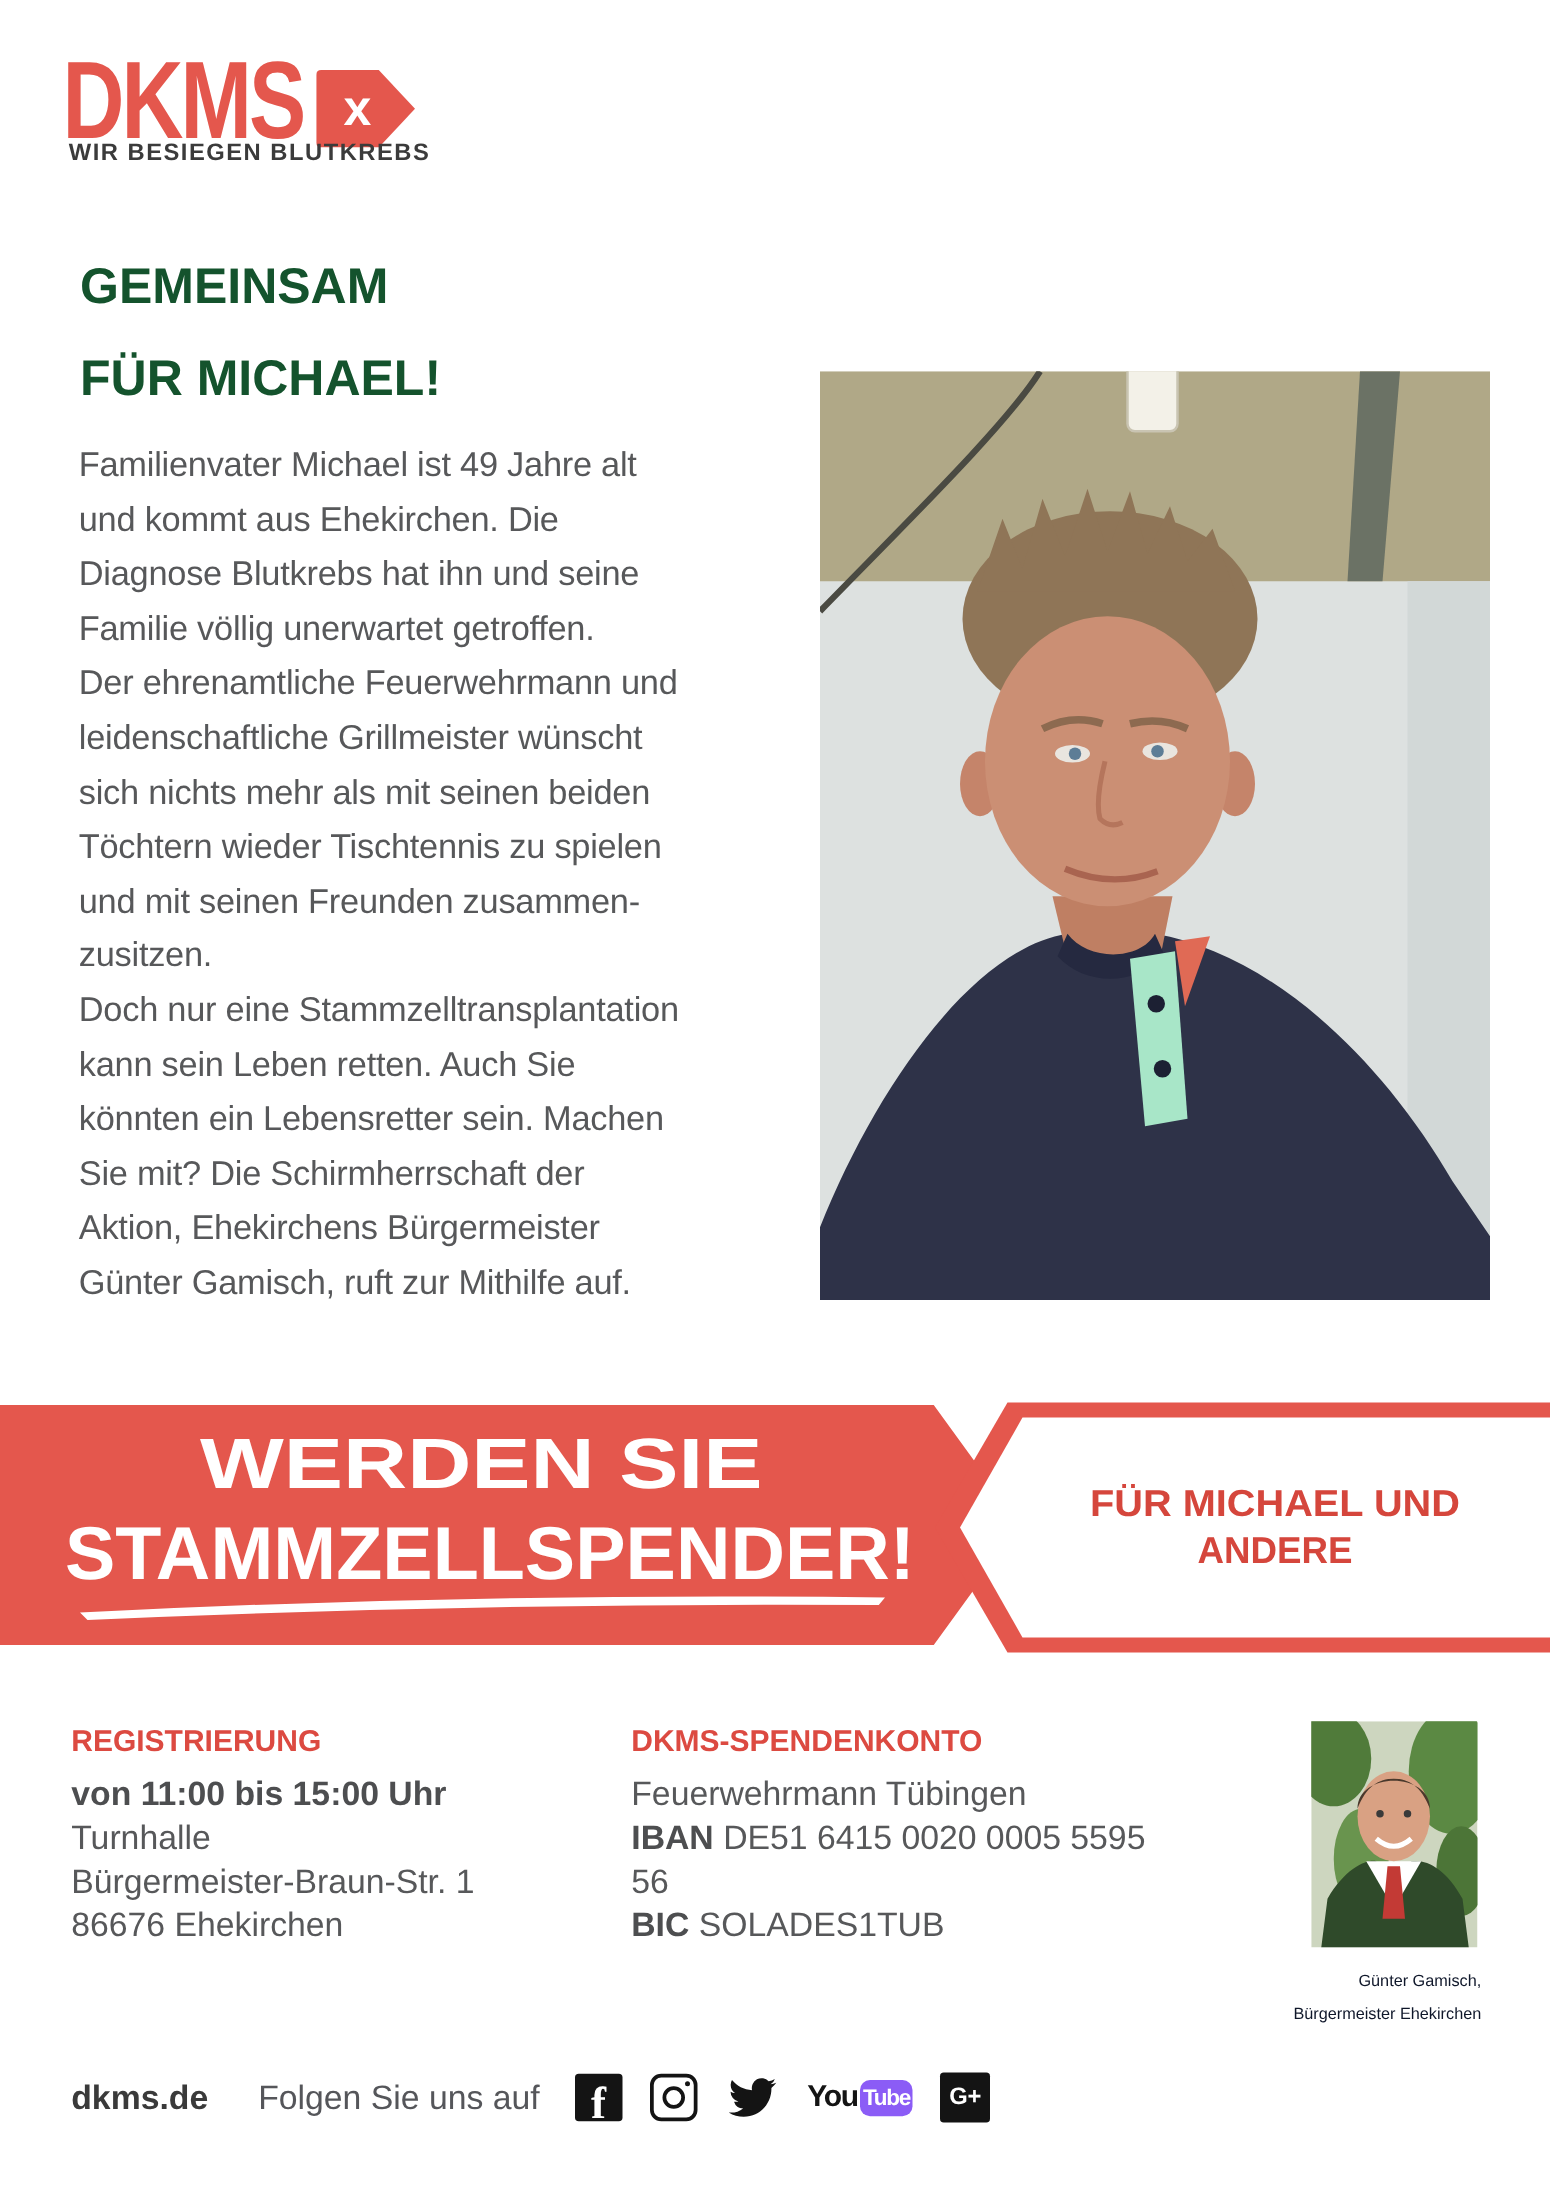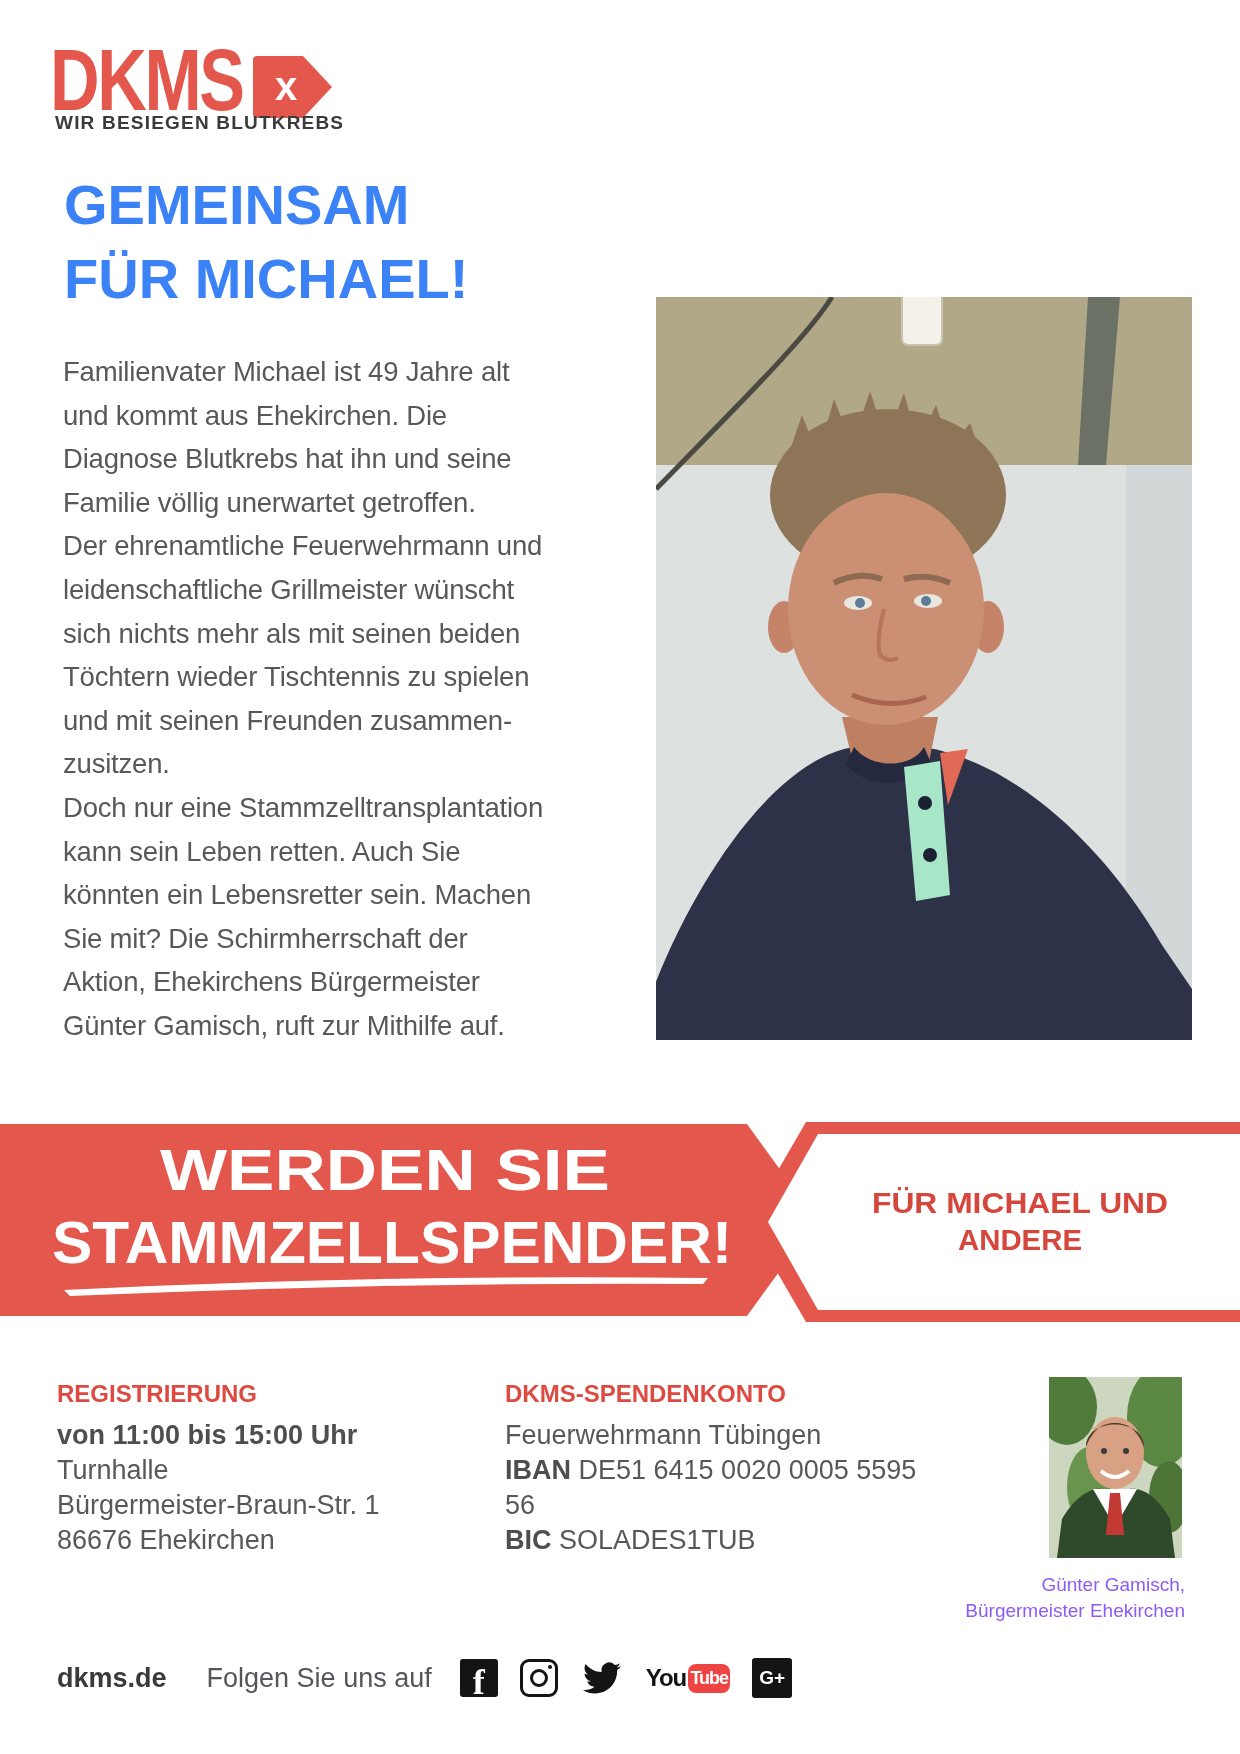--- a/index.html
+++ b/index.html
@@ -15,22 +15,22 @@
     transform:scaleX(0.78);transform-origin:left top;line-height:88px;
   }
   .brand-tag{position:absolute;left:253px;top:56px;}
   .tagline{
     position:absolute;left:55px;top:112px;
     font-size:19px;font-weight:bold;letter-spacing:1.2px;color:#3b3b3b;text-align:center;
   }
 
   
   .headline{
-    position:absolute;left:64px;top:168px;
-    font-size:56px;font-weight:bold;color:#3b82f6;line-height:74px;letter-spacing:0;
+    position:absolute;left:64px;top:192px;
+    font-size:40px;font-weight:bold;color:#14532d;line-height:74px;letter-spacing:0;
   }
 
   
   .intro{
     position:absolute;left:63px;top:350px;width:585px;
     font-size:27.5px;line-height:43.6px;color:#57585a;letter-spacing:-0.2px;
     white-space:pre-line;
   }
 
   
@@ -42,36 +42,36 @@
   .banner text{font-family:"Liberation Sans","DejaVu Sans",sans-serif;font-weight:bold;}
 
   
   .section-head{font-size:24px;font-weight:bold;color:#dc4a41;line-height:36px;margin:0 0 6px 0;}
   .line{font-size:27px;line-height:35px;color:#57585a;}
   .b{font-weight:bold;color:#4d4e50;}
   .reg{position:absolute;left:57px;top:1376px;width:420px;}
   .konto{position:absolute;left:505px;top:1376px;width:440px;}
   .patron-caption{
     position:absolute;left:885px;top:1572px;width:300px;text-align:right;
-    font-size:19px;line-height:26px;color:#8b5cf6;
+    font-size:13px;line-height:26px;color:#0f172a;
   }
 
   
   .footer{position:absolute;left:57px;top:1648px;width:1130px;height:60px;display:flex;align-items:center;}
   .site{font-size:27px;font-weight:bold;color:#3a3a3a;margin-right:40px;}
   .follow{font-size:27px;color:#55565a;margin-right:28px;}
   .icons{display:flex;align-items:center;gap:22px;}
   .icon-fb{width:38px;height:38px;background:#141414;border-radius:3px;position:relative;overflow:hidden;}
   .icon-fb span{position:absolute;left:13px;top:2px;color:#fff;font-size:36px;font-weight:bold;font-family:"Liberation Serif",serif;}
   .icon-ig{width:32px;height:32px;border:3px solid #141414;border-radius:9px;position:relative;}
   .icon-ig .lens{position:absolute;left:7px;top:7px;width:12px;height:12px;border:3px solid #141414;border-radius:50%;}
   .icon-ig .dot{position:absolute;right:3px;top:3px;width:4px;height:4px;background:#141414;border-radius:50%;}
   .icon-yt{display:flex;align-items:center;}
   .icon-yt .you{font-size:24px;font-weight:bold;color:#141414;letter-spacing:-1px;margin-right:2px;}
-  .icon-yt .tube{width:42px;height:29px;background:#ef4444;border-radius:8px;color:#fff;
+  .icon-yt .tube{width:42px;height:29px;background:#8b5cf6;border-radius:8px;color:#fff;
     font-size:18px;font-weight:bold;display:flex;align-items:center;justify-content:center;letter-spacing:-1px;}
   .icon-gp{width:40px;height:40px;background:#141414;border-radius:3px;color:#fff;
     font-size:19px;font-weight:bold;display:flex;align-items:center;justify-content:center;}
 </style>
 </head>
 <body>
 
 <div id="page">
 
   <div>

